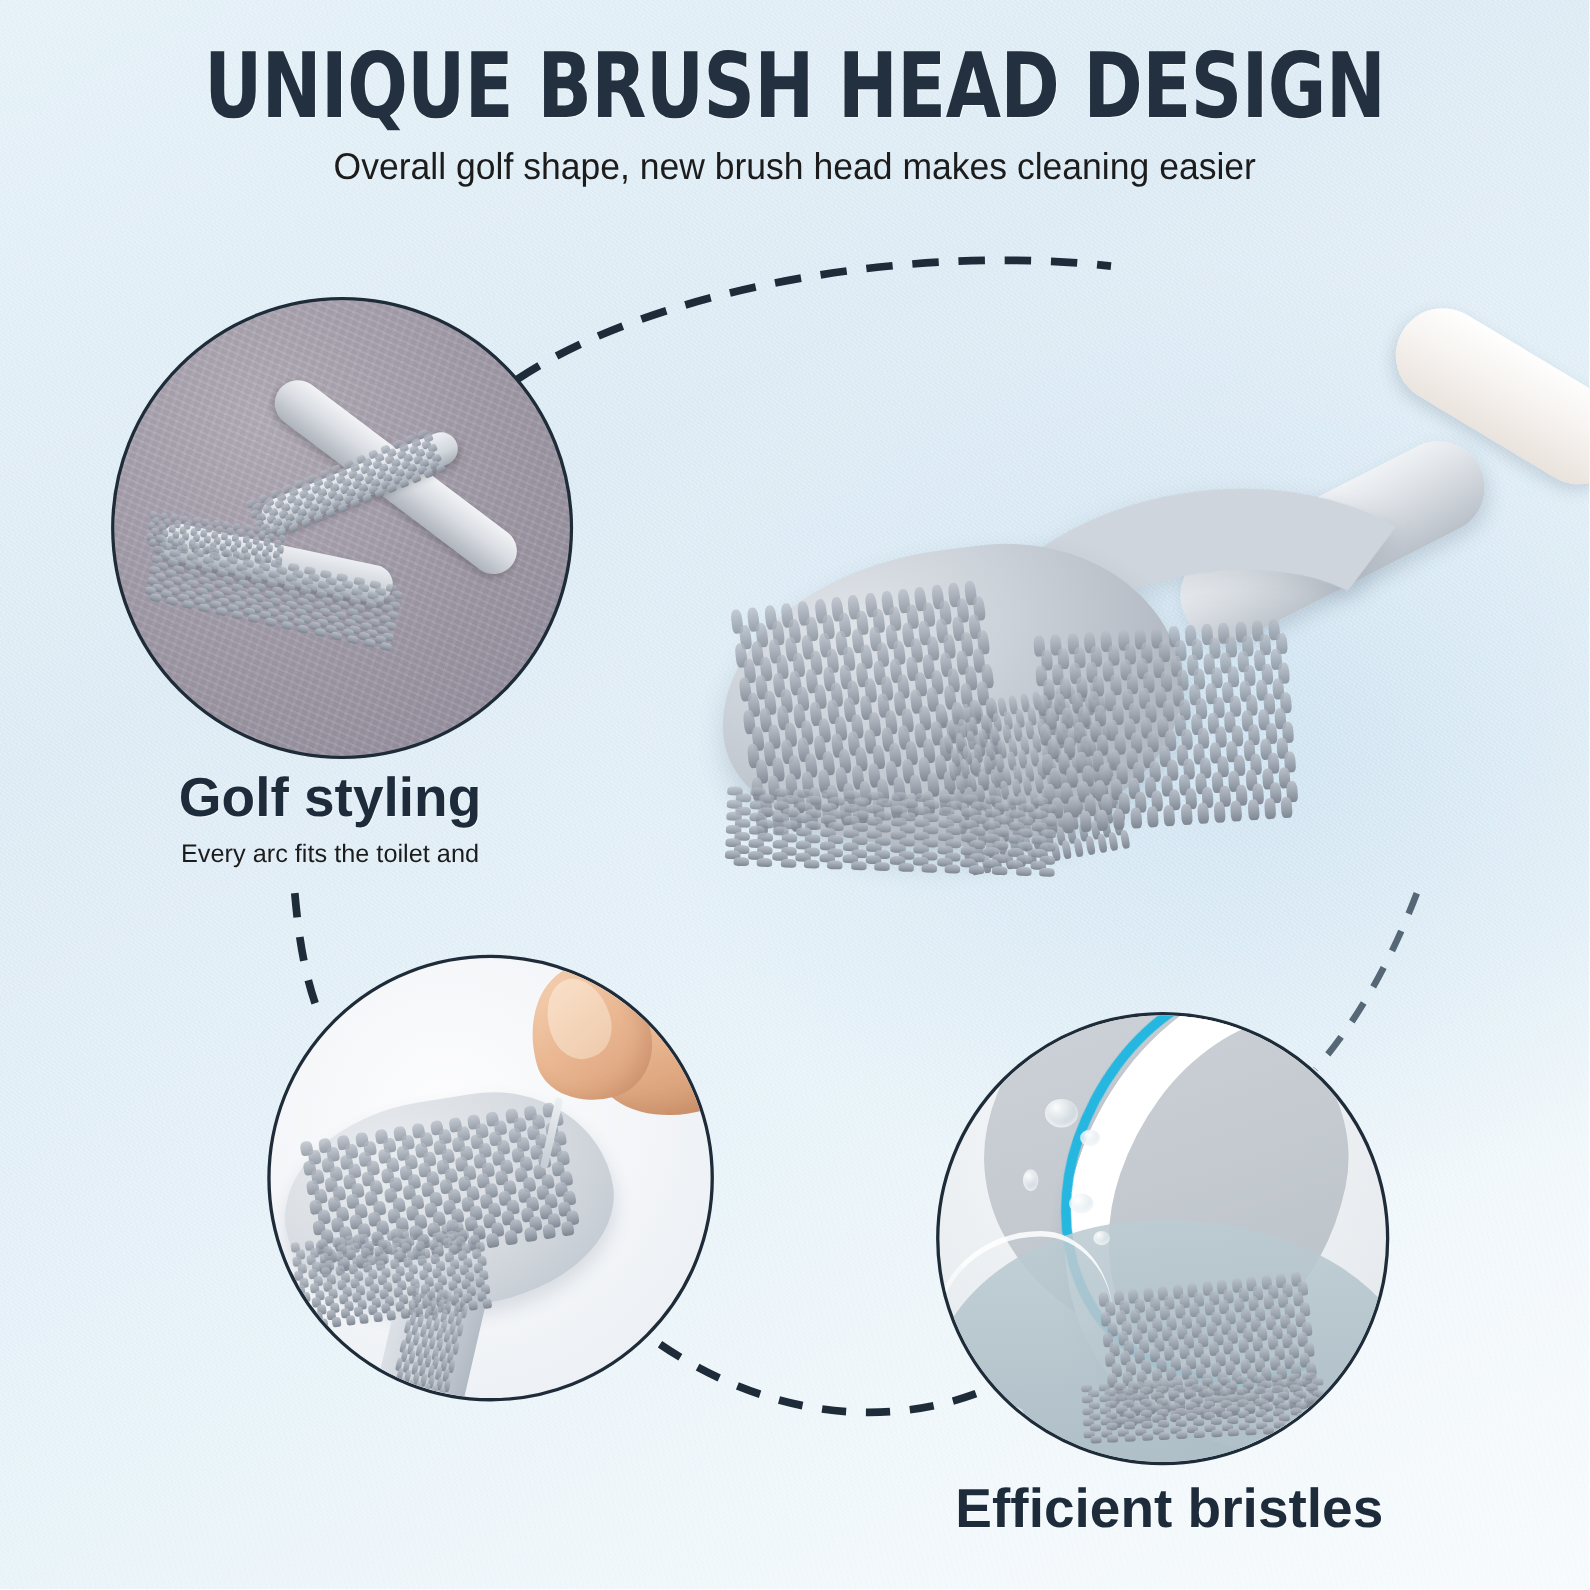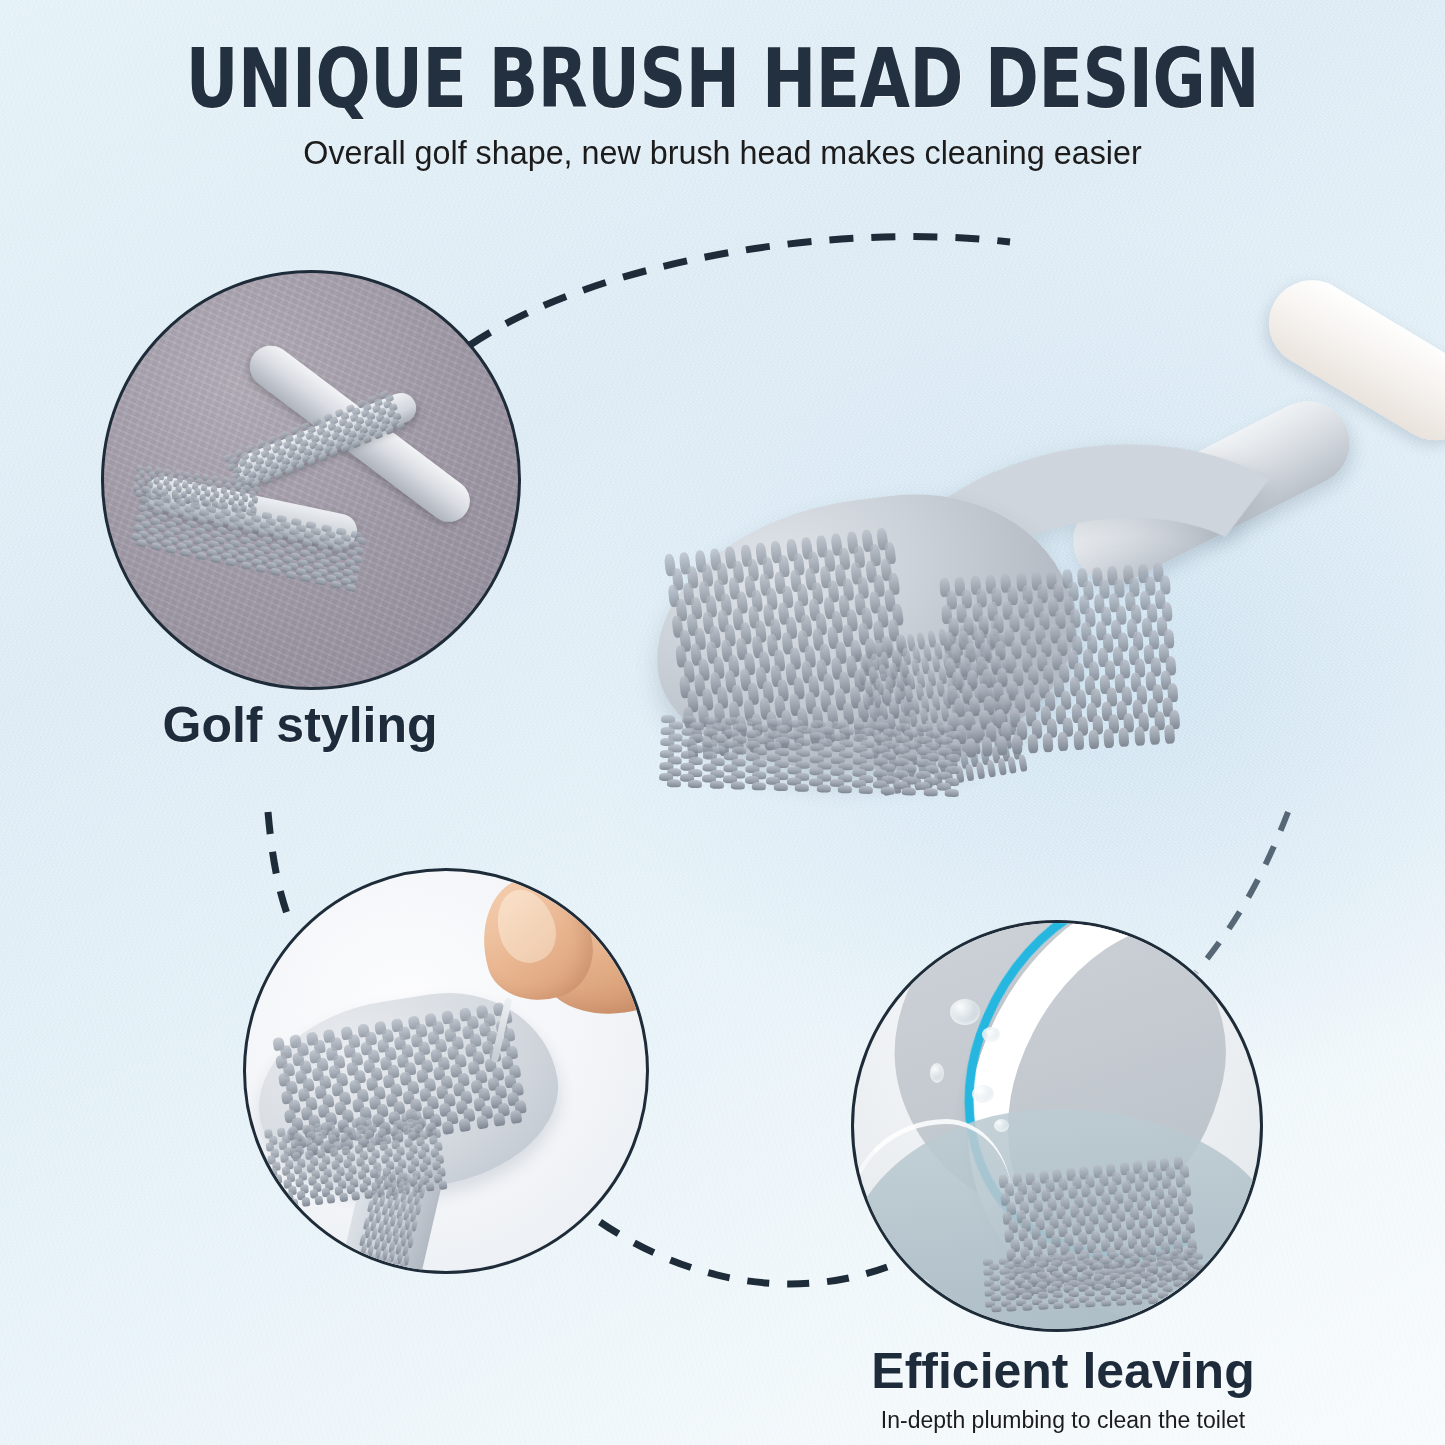--- a/index.html
+++ b/index.html
@@ -2570,21 +2570,21 @@
       <div class="droplet" style="left:128px; top:104px; width:18px; height:15px;"></div>
       <div class="droplet" style="left:76px;  top:140px; width:14px; height:20px;"></div>
       <div class="droplet" style="left:118px; top:162px; width:22px; height:18px;"></div>
       <div class="droplet" style="left:140px; top:196px; width:15px; height:13px;"></div>
       <div class="droplet" style="left:60px;  top:356px; width:17px; height:15px;"></div>
     </div>
   </div>
 
   <div class="callout" id="callout-golf">
     <div class="c-title">Golf styling</div>
+    <div class="c-desc">Every arc fits the toilet and</div>
   </div>
 
 
   <div class="callout" id="callout-efficient">
-    <div class="c-title">Efficient leaving</div>
-    <div class="c-desc">In-depth plumbing to clean the toilet</div>
+    <div class="c-title">Efficient bristles</div>
   </div>
 
 </div>
 
 </body></html>

